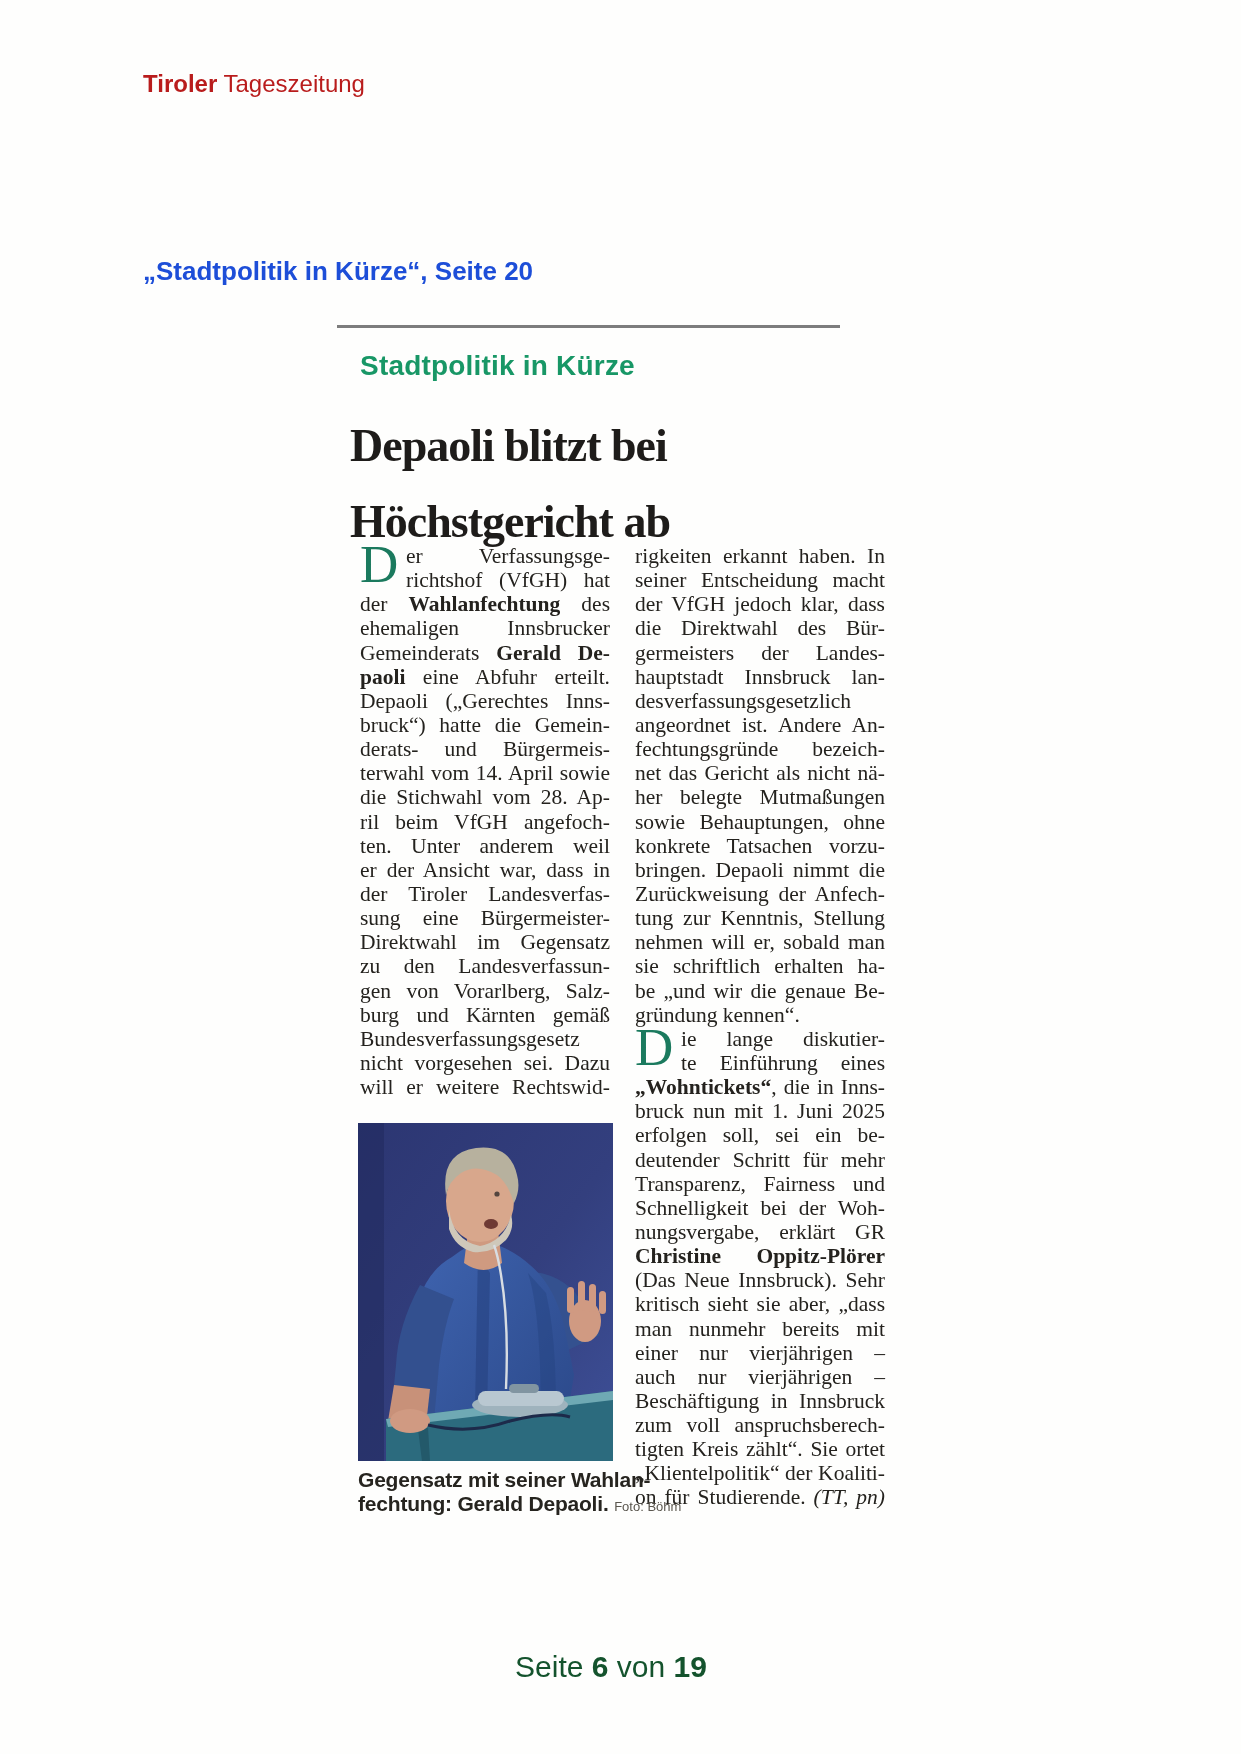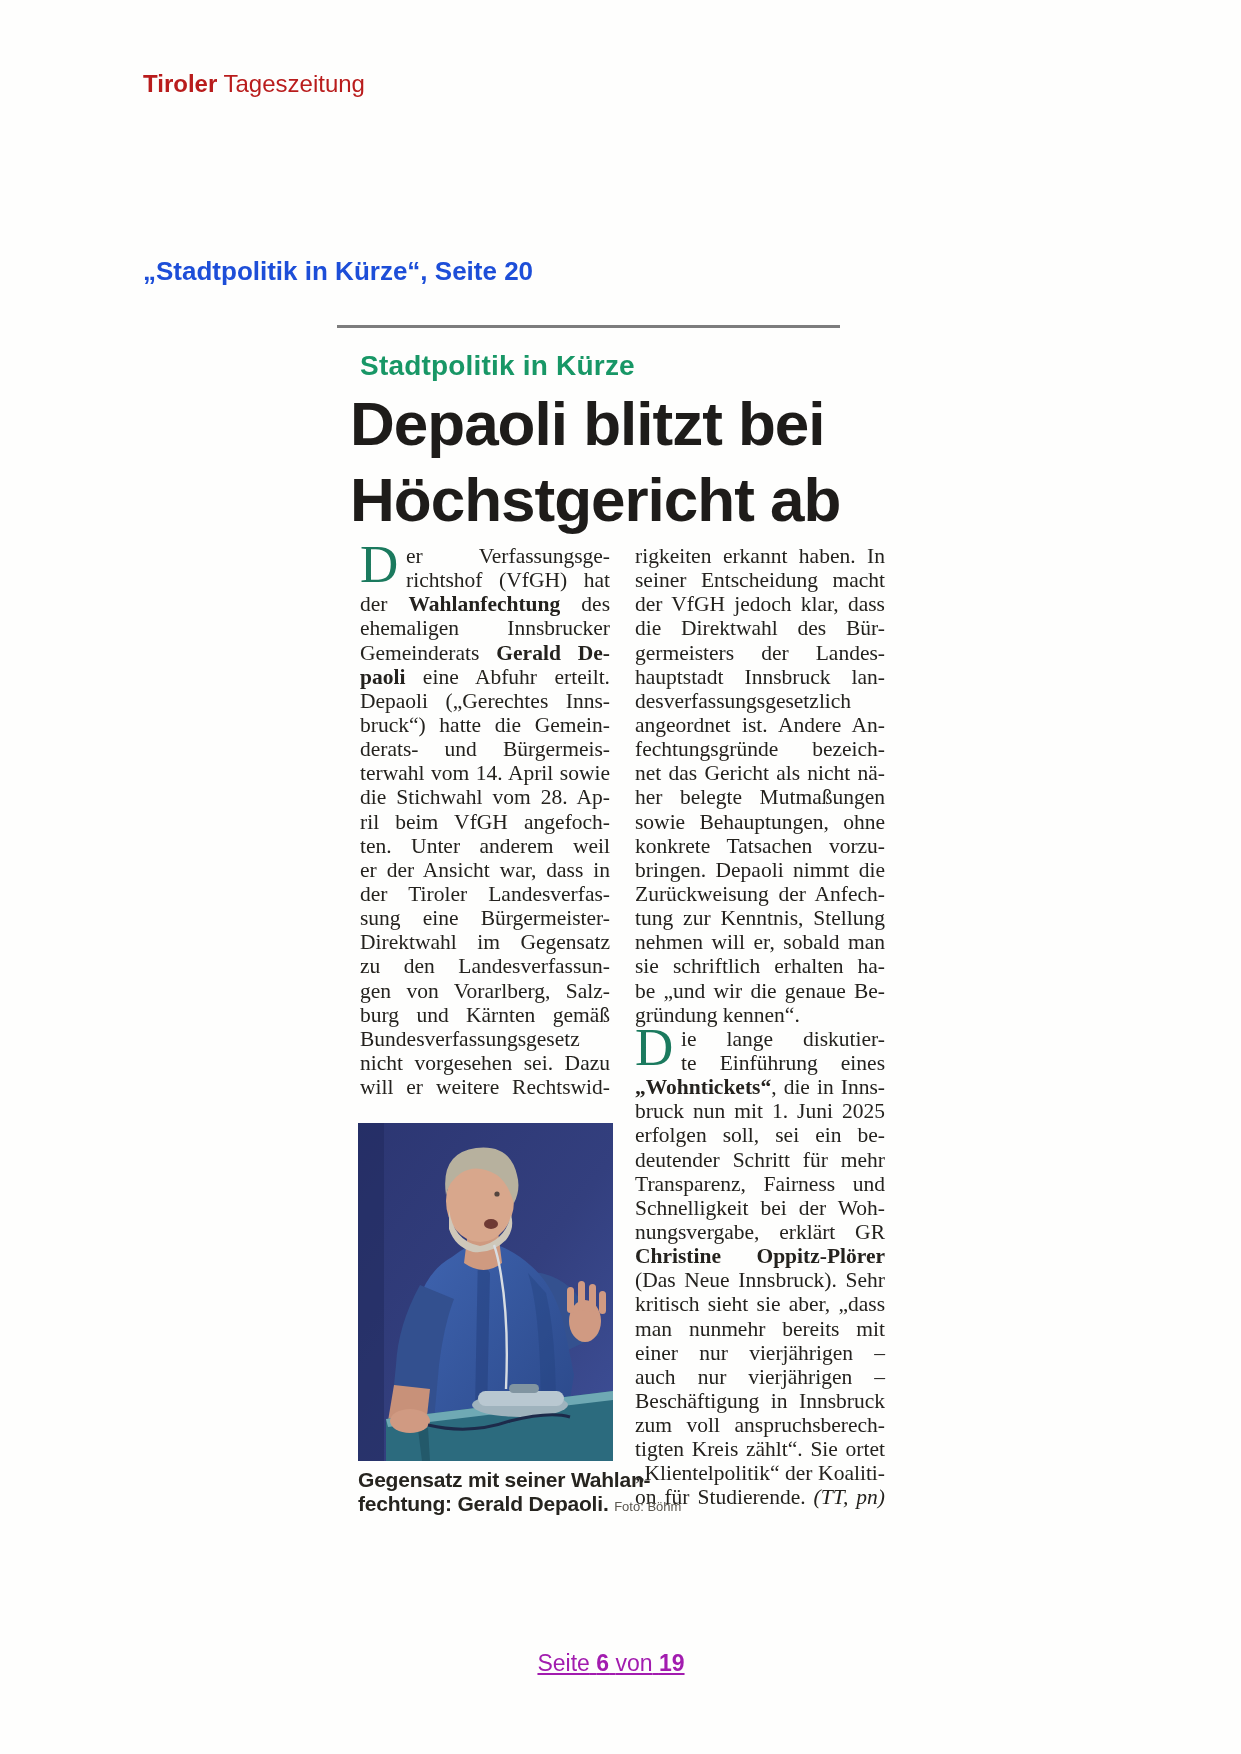--- a/index.html
+++ b/index.html
@@ -15,23 +15,23 @@
   .brand{position:absolute;left:143px;top:70px;font-size:24px;color:#b91c1c;}
   .brand b{font-weight:700;}
   
   .clip-title{position:absolute;left:143px;top:256px;font-size:26px;font-weight:700;color:#1d4ed8;}
   
   .rule{position:absolute;left:337px;top:325px;width:503px;height:3px;background:#7d7d7d;}
   
   .kicker{position:absolute;left:360px;top:350px;font-size:28px;font-weight:700;color:#189766;letter-spacing:0.2px;}
   
   .headline{
-    position:absolute;left:350px;top:386px;width:545px;
-    font-family:Liberation Sans, sans-serif;font-weight:700;
-    font-size:62px;line-height:76px;color:#1e1c1a;letter-spacing:-1px;
+    position:absolute;left:350px;top:408px;width:545px;
+    font-family:Liberation Serif, serif;font-weight:700;
+    font-size:46px;line-height:76px;color:#1e1c1a;letter-spacing:-1px;
   }
   
   .body-cols{position:absolute;left:360px;top:544px;width:525px;display:flex;gap:25px;}
   .col{position:relative;width:250px;
     font-family:"Liberation Serif",serif;font-size:21.5px;color:#24221e;}
   .bl{
     height:24.15px;line-height:24.15px;white-space:nowrap;
     text-align:justify;text-align-last:justify;overflow:visible;
   }
   .bl.nostretch{text-align-last:left;}
@@ -47,21 +47,21 @@
   .photo{position:absolute;left:358px;top:1123px;width:255px;height:338px;}
   .photo svg{display:block;width:100%;height:100%;}
   
   .caption{position:absolute;left:358px;top:1468px;width:257px;
     font-size:21px;font-weight:700;color:#26241f;letter-spacing:-0.2px;}
   .cap-l1{height:24px;line-height:24px;white-space:nowrap;text-align:justify;text-align-last:justify;}
   .cap-l2{height:24px;line-height:24px;white-space:nowrap;}
   .credit{font-size:13px;font-weight:400;color:#5a564e;letter-spacing:0;text-align:center;}
   
   .footer{position:absolute;left:337px;top:1650px;width:548px;text-align:center;
-    font-size:23px;color:#a21caf;text-decoration:underline;}
+    font-size:30px;color:#14532d;}
   .footer b{font-weight:700;}
 </style>
 </head>
 <body>
 
 <div class="page">
 
   <div class="brand">
     <b>Tiroler</b>
     <span>Tageszeitung</span>

